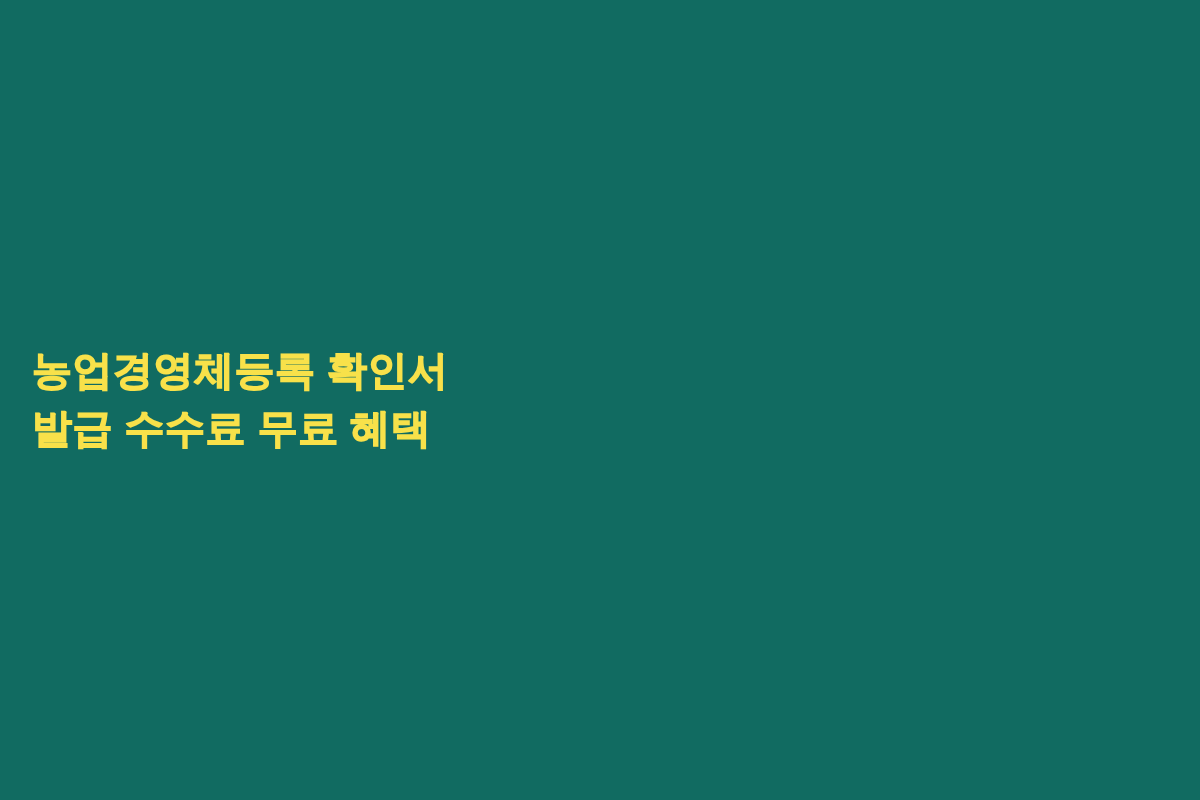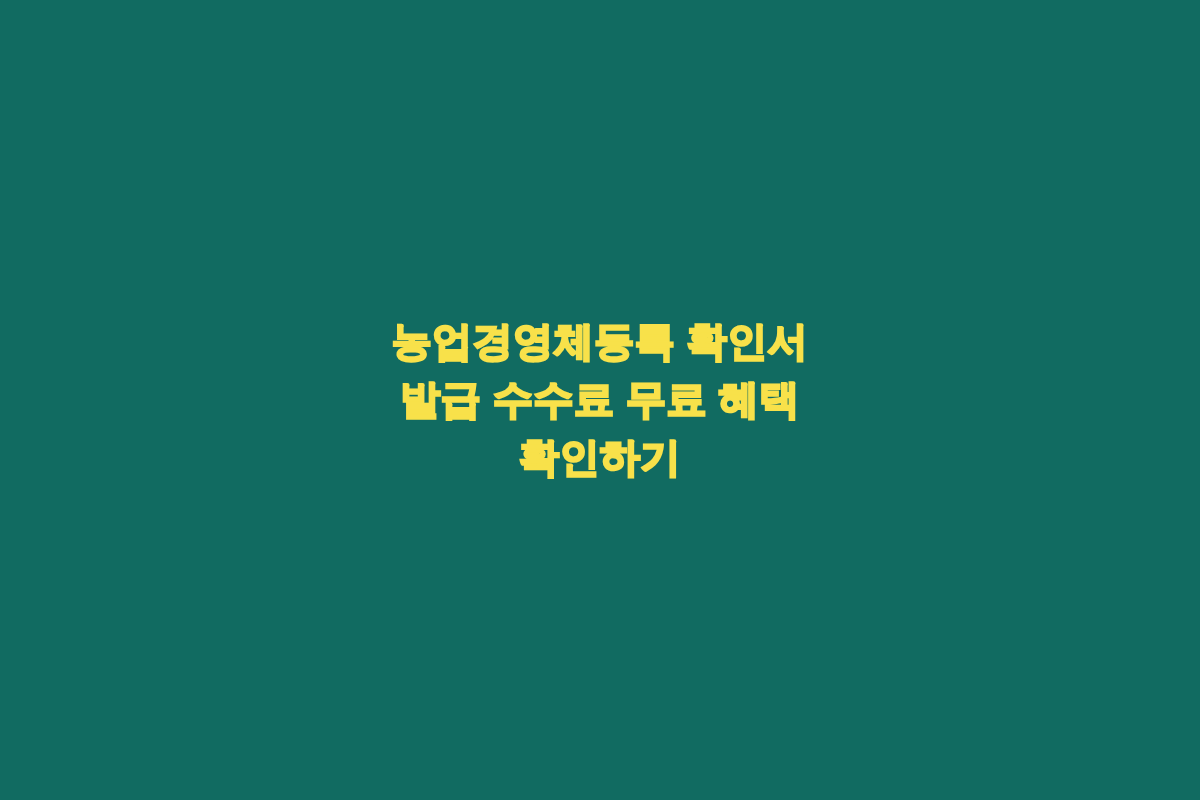--- a/index.html
+++ b/index.html
@@ -25,27 +25,27 @@
     align-items: center;
     justify-content: center;
     background: #116B61;        
     -webkit-font-smoothing: antialiased;
   }
 
   
   #headline {
     width: 100%;
     margin: 0;
-    padding: 0 24px;
+    padding: 0 32px;
     box-sizing: border-box;
-    text-align: center;
+    text-align: left;
     color: #F8E14A;             
     font-size: 108px;
     line-height: 131px;
-    font-weight: 700;
+    font-weight: 400;
     letter-spacing: 0.5px;
     word-break: keep-all;
     text-rendering: geometricPrecision;
     
     paint-order: stroke fill;
     -webkit-text-stroke: 2.5px #F8E14A;
   }
 
   .hl-line {
     display: block;
@@ -56,16 +56,15 @@
   .hl-line + .hl-line { margin-top: 9px; }
 </style>
 </head>
 <body>
 
 <div id="banner" style="background: rgb(17, 107, 97);">
 
   <h1 id="headline" style="color: rgb(248, 225, 74); -webkit-text-stroke: 2.5px rgb(248, 225, 74); font-size: 40px; line-height: 49px;">
     <span class="hl-line">농업경영체등록 확인서</span>
     <span class="hl-line">발급 수수료 무료 혜택</span>
-    <span class="hl-line">확인하기</span>
   </h1>
 
 </div>
 
 </body></html>

